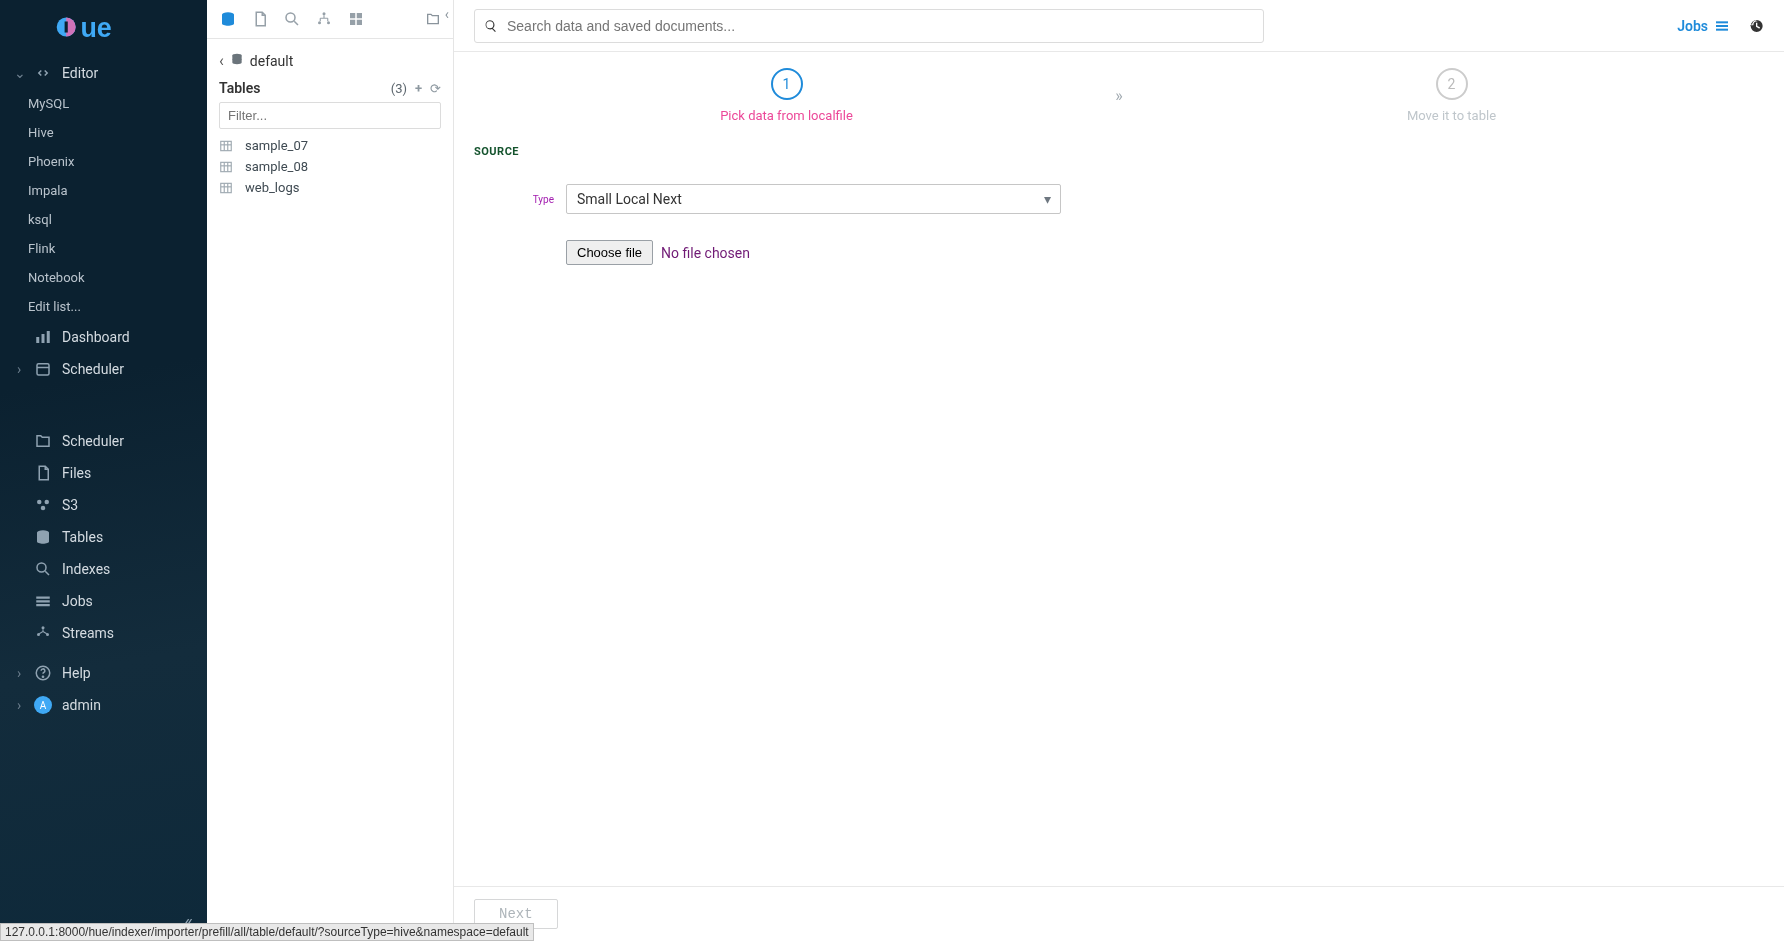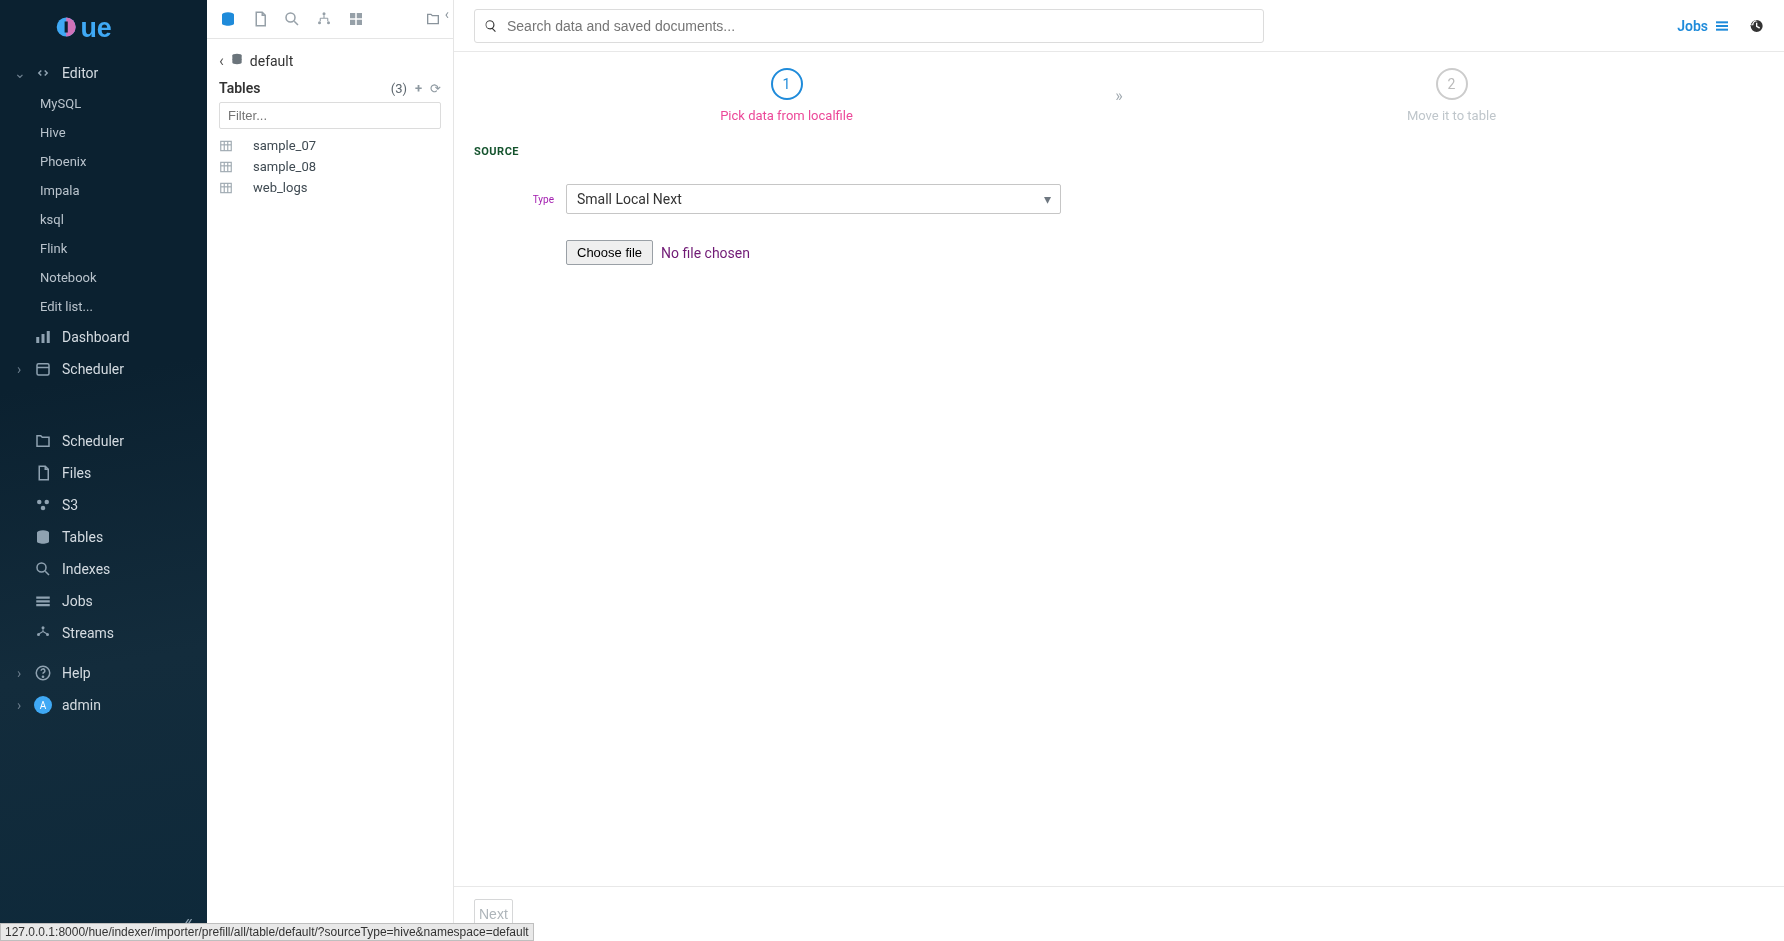--- a/index.html
+++ b/index.html
@@ -7,21 +7,21 @@
 .app { display: flex; height: 100vh; width: 100vw; }
 
 
 .sidebar-left { width: 207px; background: #0b2130; color: #adb5bd; display: flex; flex-direction: column; position: relative; flex-shrink: 0;
   background-image: linear-gradient(170deg, #0b2130 40%, #132c3c 70%, #0e293a 100%);
 }
 .logo { padding: 12px 0 8px 55px; }
 .logo-svg { width: 95px; height: 30px; }
 .nav-section { padding: 4px 0; }
 .nav-item { display: flex; align-items: center; padding: 7px 14px; cursor: pointer; color: #d4dbe1; font-size: 14px; gap: 10px; }
-.nav-item.sub { padding-left: 40px; font-size: 13px; color: #b9c3cc; text-align: right; }
+.nav-item.sub { padding-left: 28px; font-size: 13px; color: #b9c3cc; text-align: right; }
 .nav-icon { width: 18px; height: 18px; display: inline-flex; align-items: center; justify-content: center; fill: #8fa2b1; color: #8fa2b1; }
 .nav-item .caret { width: 10px; text-align: center; color: #6d7f8e; }
 .nav-middle-gap { height: 40px; }
 .avatar-circle { width: 18px; height: 18px; border-radius: 50%; background: #3fa9f5; color: #fff; display: inline-flex; align-items: center; justify-content: center; font-size: 10px; }
 .collapse-handle { position: absolute; bottom: 10px; right: 14px; color: #8fa2b1; font-size: 18px; cursor: pointer; }
 
 
 .assist { width: 247px; border-right: 1px solid #e5e5e5; display: flex; flex-direction: column; flex-shrink: 0; background: #fff; position: relative; }
 .assist-toolbar { display: flex; align-items: center; justify-content: space-between; padding: 10px 12px; border-bottom: 1px solid #e5e5e5; }
 .assist-icons-left { display: flex; gap: 14px; align-items: center; }
@@ -33,21 +33,21 @@
 .assist-body { padding: 8px 12px; }
 .breadcrumb { display: flex; align-items: center; gap: 6px; color: #333; font-size: 14px; padding: 4px 0; }
 .breadcrumb .back { cursor: pointer; color: #555; font-size: 16px; }
 .tables-head { display: flex; align-items: center; justify-content: space-between; padding-top: 6px; }
 .tables-head-label { font-weight: 600; color: #333; }
 .tables-head-actions { display: flex; gap: 8px; align-items: center; color: #525b63; font-size: 13px; }
 .tables-head-actions .count { color: #5c666e; }
 .tables-head-actions .act { cursor: pointer; color: #8d98a0; font-size: 13px; }
 .filter-input { width: 100%; border: 1px solid #dcdcdc; padding: 5px 8px; font-size: 13px; margin-top: 6px; border-radius: 2px; }
 .table-list { margin-top: 6px; }
-.table-row { display: flex; align-items: center; gap: 20px; padding: 3px 0; font-size: 13px; color: #3f4a52; cursor: pointer; }
+.table-row { display: flex; align-items: center; gap: 12px; padding: 3px 0; font-size: 13px; color: #3f4a52; cursor: pointer; }
 .table-row .ti { width: 14px; height: 14px; fill: #a0aab2; color: #a0aab2; }
 
 
 .main { flex: 1; display: flex; flex-direction: column; min-width: 0; background: #fff; }
 .topbar { height: 52px; border-bottom: 1px solid #e8e8e8; display: flex; align-items: center; padding: 0 20px; gap: 16px; }
 .search-box { flex: 0 0 auto; width: 790px; position: relative; }
 .search-input { width: 100%; padding: 8px 12px 8px 32px; border: 1px solid #dcdcdc; border-radius: 3px; font-size: 14px; }
 .search-glass { position: absolute; left: 10px; top: 50%; transform: translateY(-50%); fill: #9aa4ac; width: 14px; height: 14px; }
 .topbar-right { margin-left: auto; display: flex; gap: 18px; align-items: center; }
 .jobs-link { color: #1f8bda; font-weight: 600; cursor: pointer; display: flex; align-items: center; gap: 6px; }
@@ -71,21 +71,21 @@
 .form-row { display: flex; align-items: center; gap: 12px; margin-top: 26px; }
 .form-label { width: 80px; text-align: right; color: #a21caf; font-size: 10px; }
 .select-wrap { position: relative; width: 495px; }
 .select-box { width: 100%; border: 1px solid #c6c6c6; padding: 6px 28px 6px 10px; font-size: 14px; background: #fff; cursor: pointer; border-radius: 2px; }
 .select-caret { position: absolute; right: 10px; top: 50%; transform: translateY(-50%); color: #6e7780; }
 .file-row { display: flex; align-items: center; gap: 8px; margin-top: 26px; margin-left: 92px; }
 .choose-btn { border: 1px solid #9aa0a6; background: #efefef; padding: 4px 10px; font-size: 13px; cursor: pointer; border-radius: 2px; }
 .no-file { color: #701a75; font-size: 14px; }
 
 .footer { border-top: 1px solid #e8e8e8; padding: 12px 20px; }
-.next-btn { border: 1px solid #d6d7d8; background: #fff; color: #aeb5ba; padding: 6px 4px; font-size: 14px; border-radius: 2px; cursor: not-allowed; }
+.next-btn { border: 1px solid #d6d7d8; background: #fff; color: #aeb5ba; padding: 6px 24px; font-size: 14px; border-radius: 2px; cursor: not-allowed; font-family: Liberation Mono, monospace; }
 
 
 .status-bar { position: fixed; bottom: 0; left: 0; background: #e9e9e9; border: 1px solid #bfbfbf; font-size: 12px; color: #333; padding: 1px 4px; font-family: "Segoe UI", Arial, sans-serif; }
 </style>
 </head>
 <body>
 
 <div class="app">
 
   <div class="sidebar-left">

